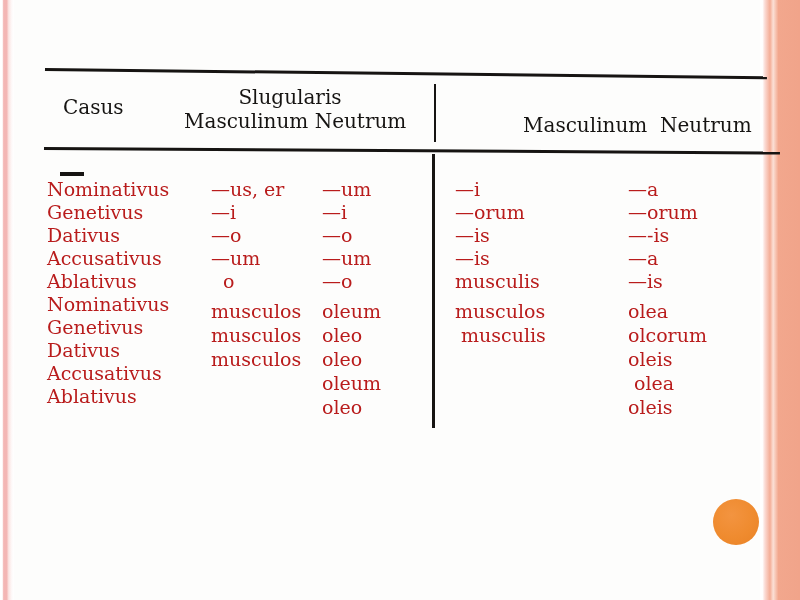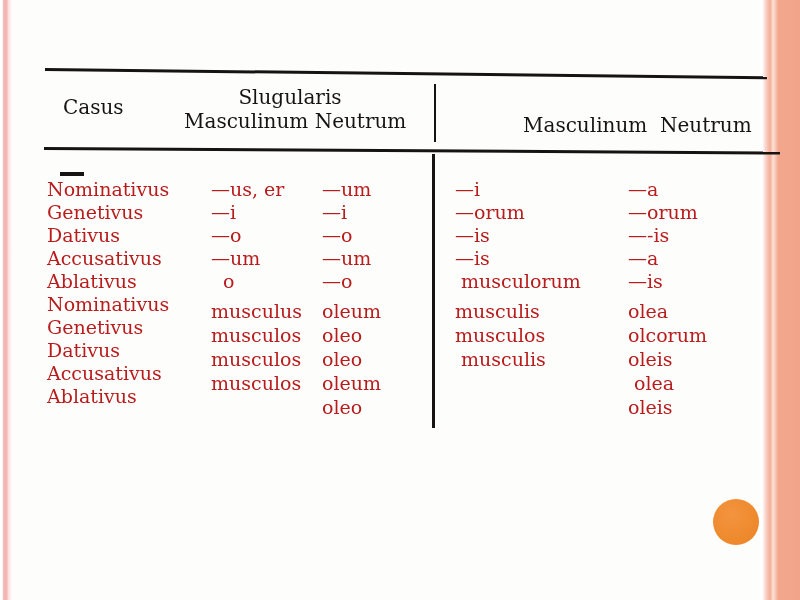--- a/index.html
+++ b/index.html
@@ -86,21 +86,20 @@
       <div class="cell">Dativus</div>
       <div class="cell">Accusativus</div>
       <div class="cell">Ablativus</div>
     </div>
   <div class="col data col-sm">
       <div class="cell">—us, er</div>
       <div class="cell">—i</div>
       <div class="cell">—o</div>
       <div class="cell">—um</div>
       <div class="cell">  o</div>
-      <div class="cell">musculus</div>
       <div class="cell">musculos</div>
       <div class="cell">musculos</div>
       <div class="cell">musculos</div>
     </div>
   <div class="col data col-sn">
       <div class="cell">—um</div>
       <div class="cell">—i</div>
       <div class="cell">—o</div>
       <div class="cell">—um</div>
       <div class="cell">—o</div>
@@ -108,21 +107,20 @@
       <div class="cell">oleo</div>
       <div class="cell">oleo</div>
       <div class="cell">oleum</div>
       <div class="cell">oleo</div>
     </div>
   <div class="col data col-pm">
       <div class="cell">—i</div>
       <div class="cell">—orum</div>
       <div class="cell">—is</div>
       <div class="cell">—is</div>
-      <div class="cell"> musculorum</div>
       <div class="cell">musculis</div>
       <div class="cell">musculos</div>
       <div class="cell"> musculis</div>
     </div>
   <div class="col data col-pn">
       <div class="cell">—a</div>
       <div class="cell">—orum</div>
       <div class="cell">—-is</div>
       <div class="cell">—a</div>
       <div class="cell">—is</div>

